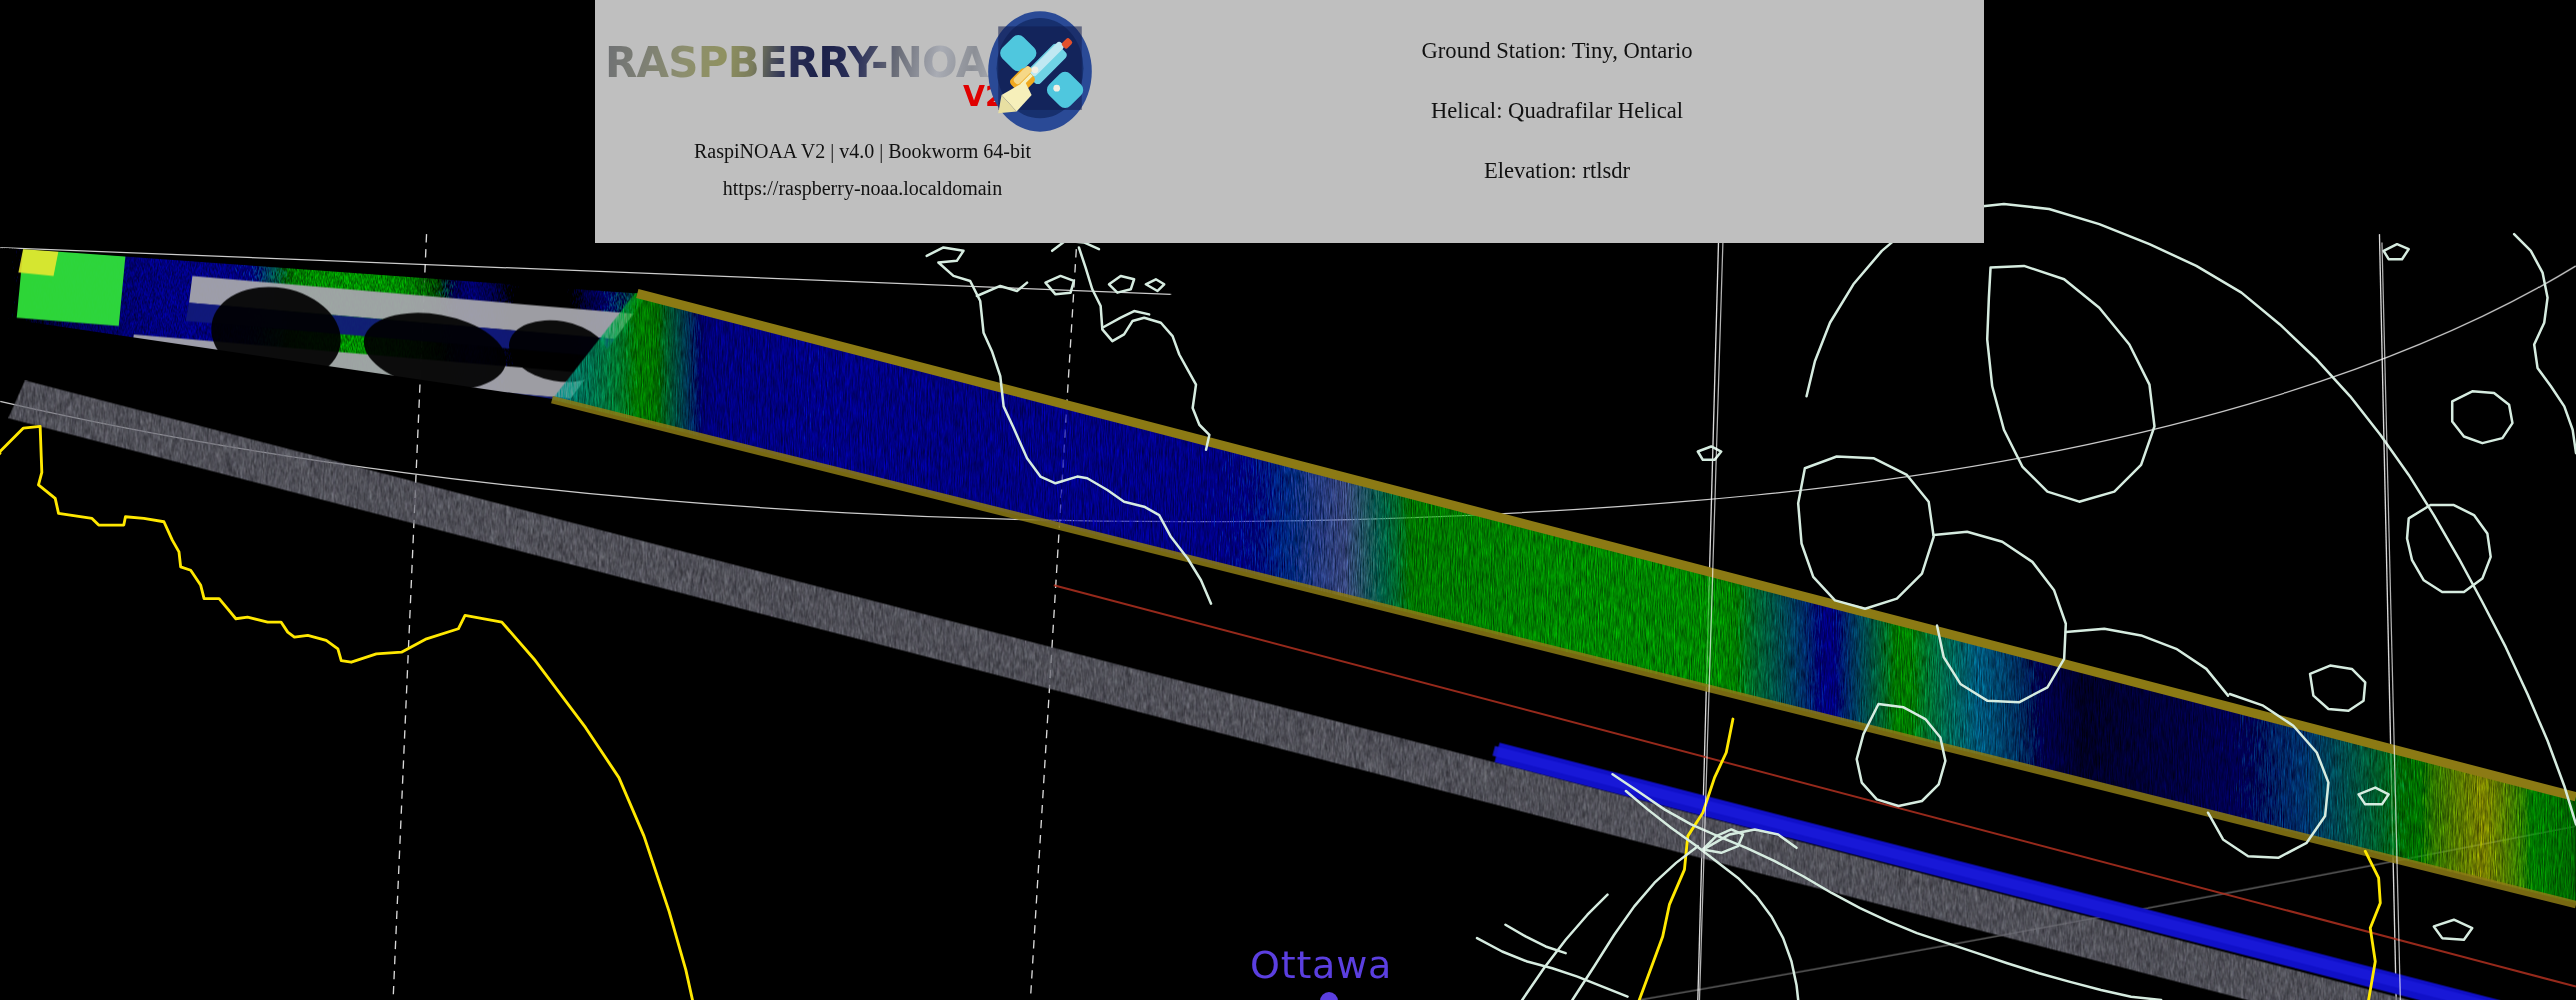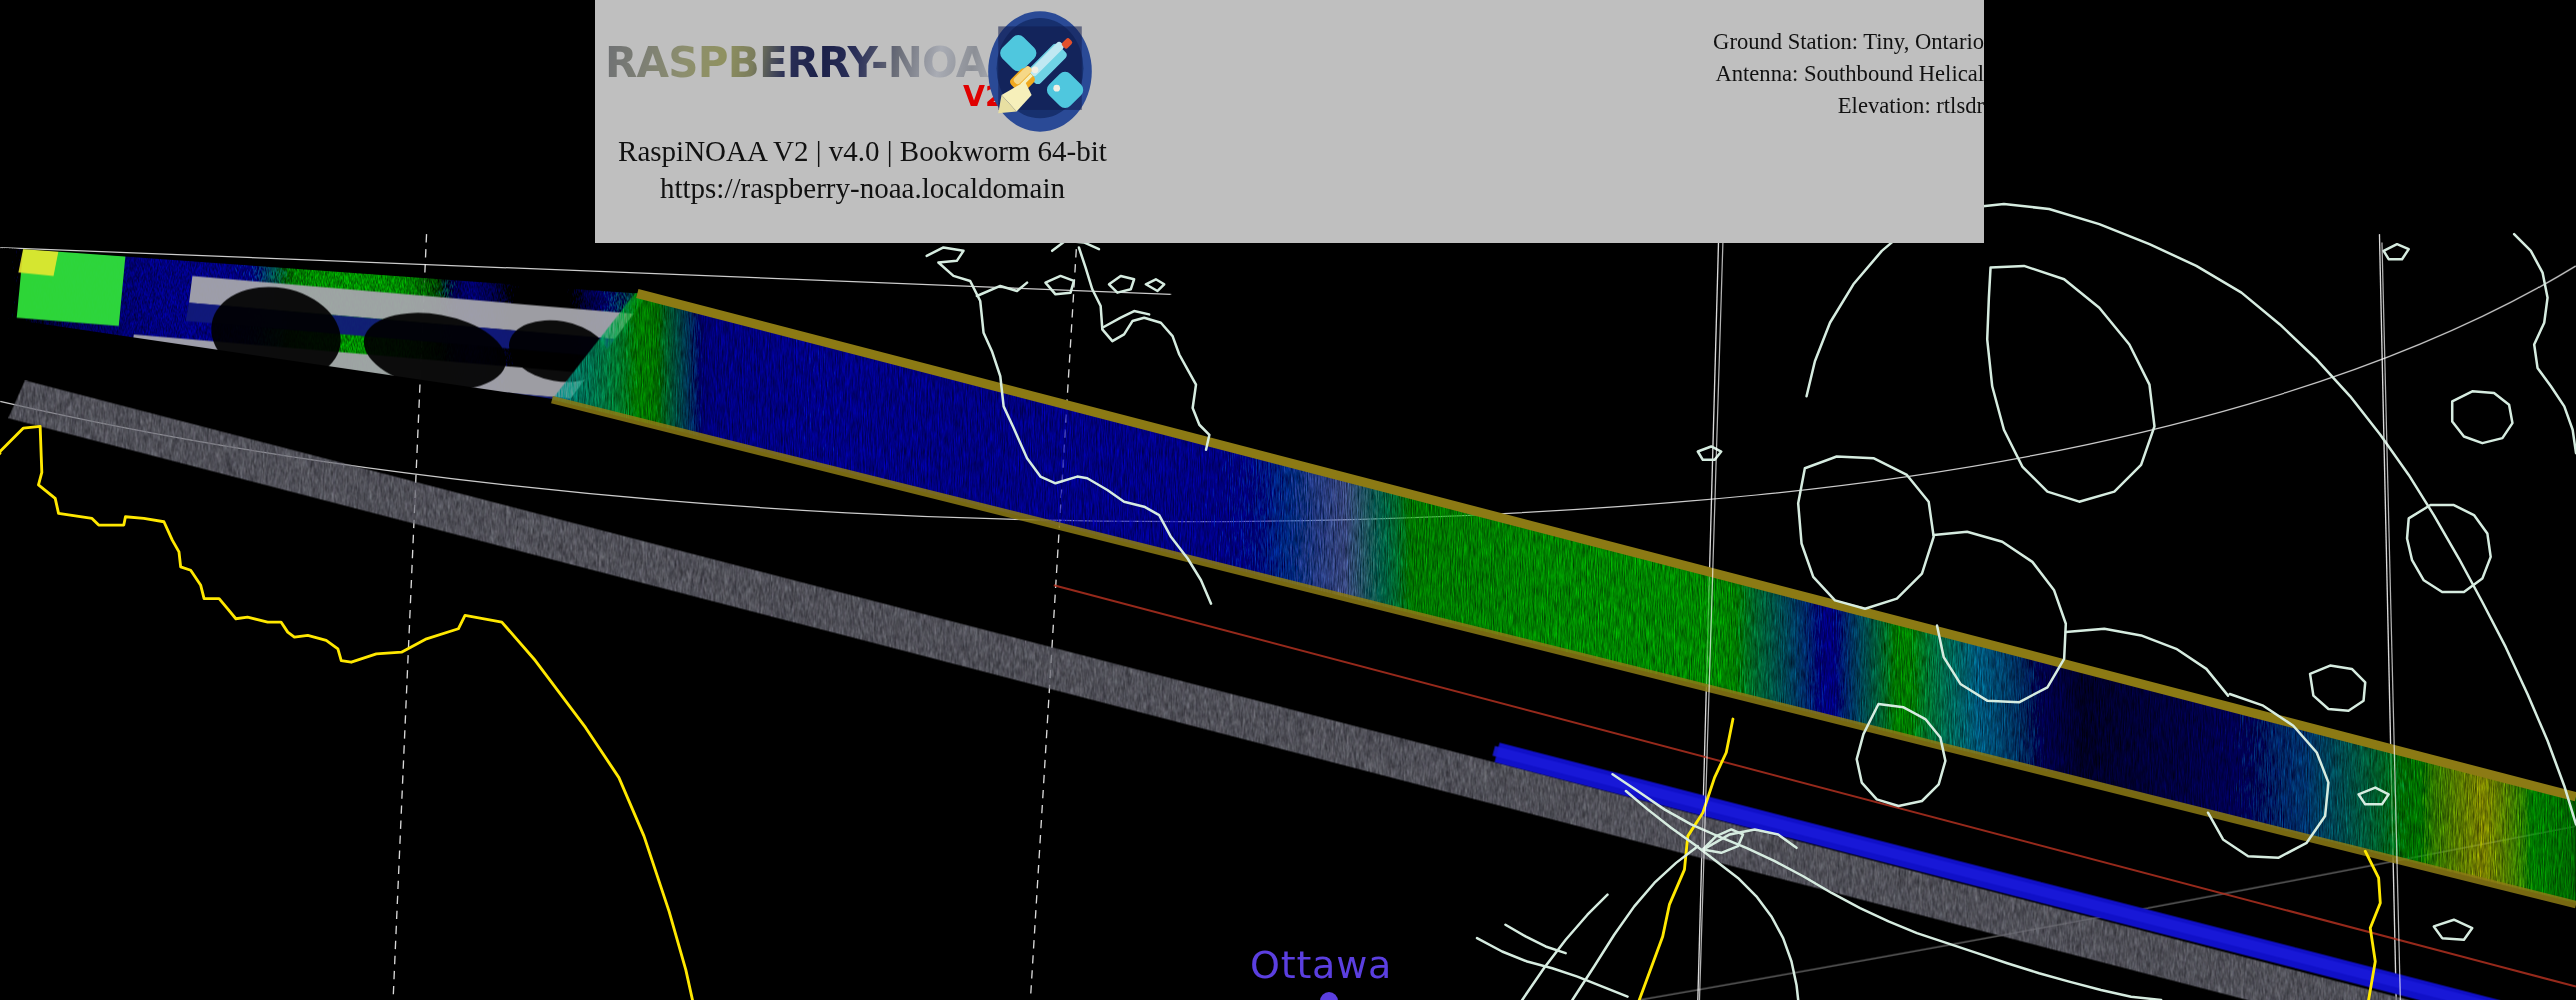--- a/index.html
+++ b/index.html
@@ -57,26 +57,26 @@
   }
   #brand-v2{
     position:absolute;left:368px;top:77px;
     font-family:"DejaVu Sans",sans-serif;font-weight:700;font-size:28.4px;
     color:#e00000;
   }
   #brand-logo{
     position:absolute;left:378px;top:5px;width:134px;height:127px;
   }
   #header-left-text{
-    font-size:29px;line-height:27px;color:#111;text-align:center;
+    font-size:20px;line-height:27px;color:#111;text-align:center;
     width:502px;
   }
   #header-right{
-    flex:1;display:flex;flex-direction:column;align-items:flex-end;
-    justify-content:flex-start;padding-top:26px;box-sizing:border-box;
+    flex:1;display:flex;flex-direction:column;align-items:center;
+    justify-content:flex-start;padding-top:35px;box-sizing:border-box;gap:28px;
   }
   #header-right .meta-line{
     font-size:22.6px;line-height:32px;color:#111;text-align:center;white-space:nowrap;
   }
 </style>
 </head>
 <body>
 
 <div id="stage">
 
@@ -356,19 +356,19 @@
           <circle cx="100" cy="96" r="4" fill="#f2efe4"></circle>
         </svg>
       </div>
 
       <div id="header-left-text">RaspiNOAA V2 | v4.0 | Bookworm 64-bit</div>
       <div id="header-left-text" style="margin-top:10px;">https://raspberry-noaa.localdomain</div>
     </div>
 
     <div id="header-right">
       <div class="meta-line">Ground Station: Tiny, Ontario</div>
-      <div class="meta-line">Antenna: Southbound Helical</div>
+      <div class="meta-line">Helical: Quadrafilar Helical</div>
       <div class="meta-line">Elevation: rtlsdr</div>
     </div>
   </div>
 
 </div>
 
 
 </body></html>

